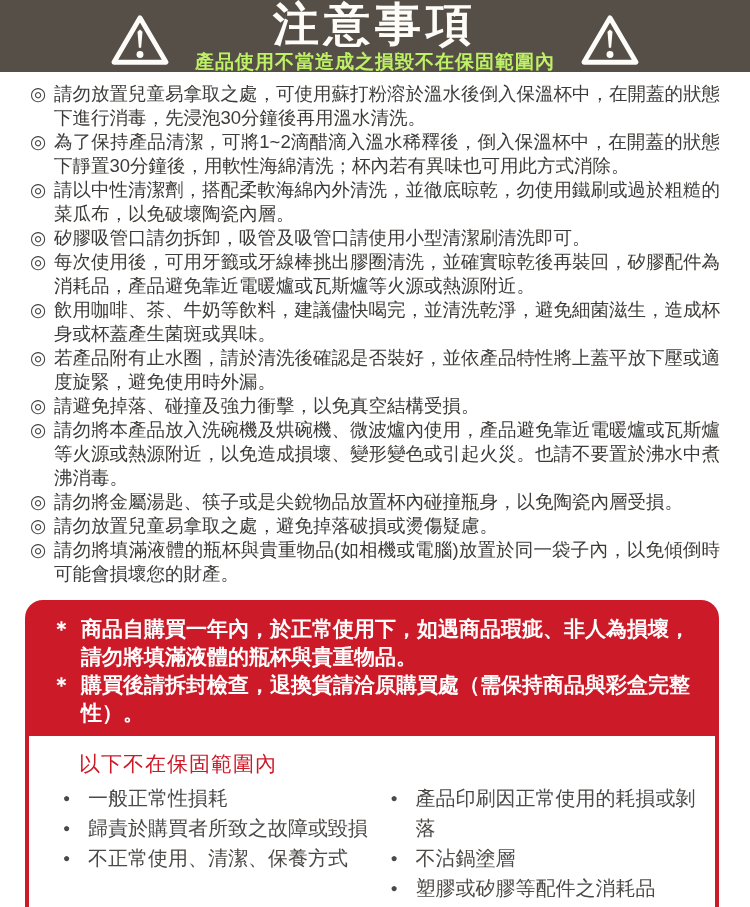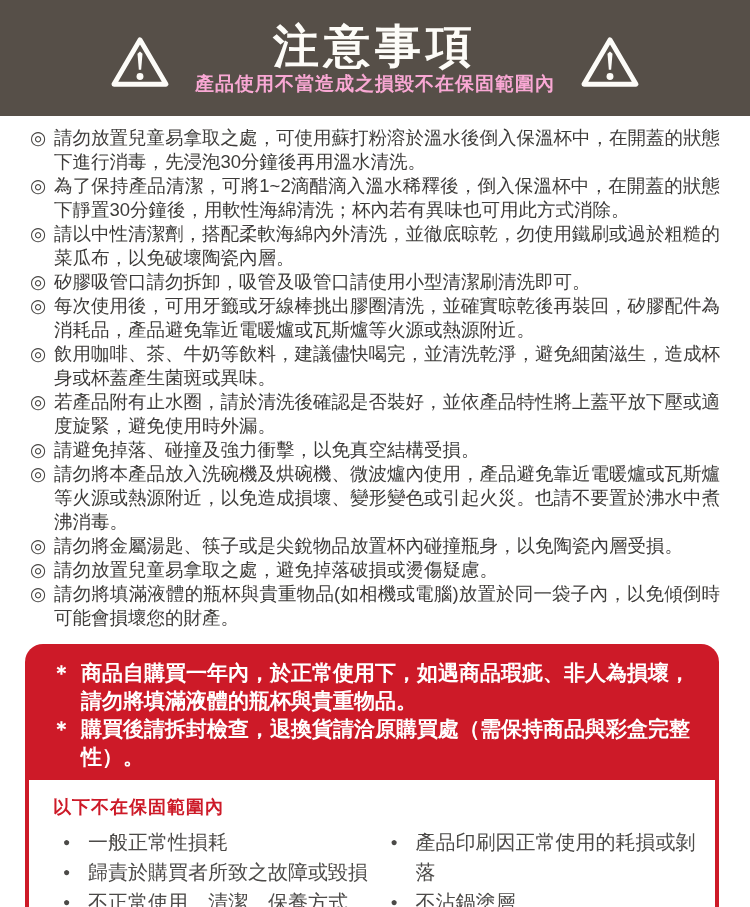--- a/index.html
+++ b/index.html
@@ -6,31 +6,31 @@
   body{
     width:750px;height:907px;
     background:#fdfdfc;
     font-family:"Liberation Sans",sans-serif;
     -webkit-font-smoothing:antialiased;
   }
   .page{width:750px;height:907px;overflow:hidden;background:#ffffff;}
 
   
   .hdr{
-    height:116px;background:#564f48;
+    height:72px;background:#564f48;
     display:flex;align-items:center;justify-content:center;gap:24px;
   }
   .hdr-text{text-align:center;color:#fff;}
   .hdr-title{
     margin:0;font-family:"DejaVu Serif","Liberation Serif",serif;
     font-size:46px;line-height:48px;font-weight:700;color:#fdfcf8;
     letter-spacing:5px;
   }
   .hdr-sub{
-    font-size:19px;line-height:22px;font-weight:700;color:#f9a8d4;
+    font-size:19px;line-height:22px;font-weight:700;color:#bef264;
     letter-spacing:1px;margin-top:3px;
   }
   .tri{width:62px;height:56px;flex:0 0 auto;margin-top:10px;}
 
   
   .notes{padding:10px 30px 0 30px;}
   .note{
     display:flex;align-items:flex-start;
     font-size:18.5px;line-height:24px;color:#3d3b39;
     font-weight:500;margin-bottom:0;
@@ -46,22 +46,22 @@
   }
   .w-item{display:flex;font-size:21px;line-height:28px;font-weight:700;}
   .w-item .mk{flex:0 0 30px;}
   .w-item .tx{flex:1;}
 
   .w-white{
     background:#ffffff;border:4px solid #cd1a28;border-top:none;
     padding:14px 0 12px 0;
   }
   .ex-title{
-    margin:0 0 6px 24px;color:#cd1a28;
-    font-size:18px;line-height:27px;font-weight:700;letter-spacing:1px;
+    margin:0 0 6px 50px;color:#cd1a28;
+    font-size:21px;line-height:27px;font-weight:400;letter-spacing:1px;
   }
   .cols{display:flex;padding-left:34px;}
   .col{list-style:none;margin:0;padding:0;}
   .col.left{width:328px;}
   .col li{display:flex;align-items:flex-start;font-size:20px;line-height:30px;color:#4c4a48;}
   .col .dot{flex:0 0 25px;font-size:12px;line-height:30px;color:#4c4a48;}
 </style>
 </head>
 <body>
 

